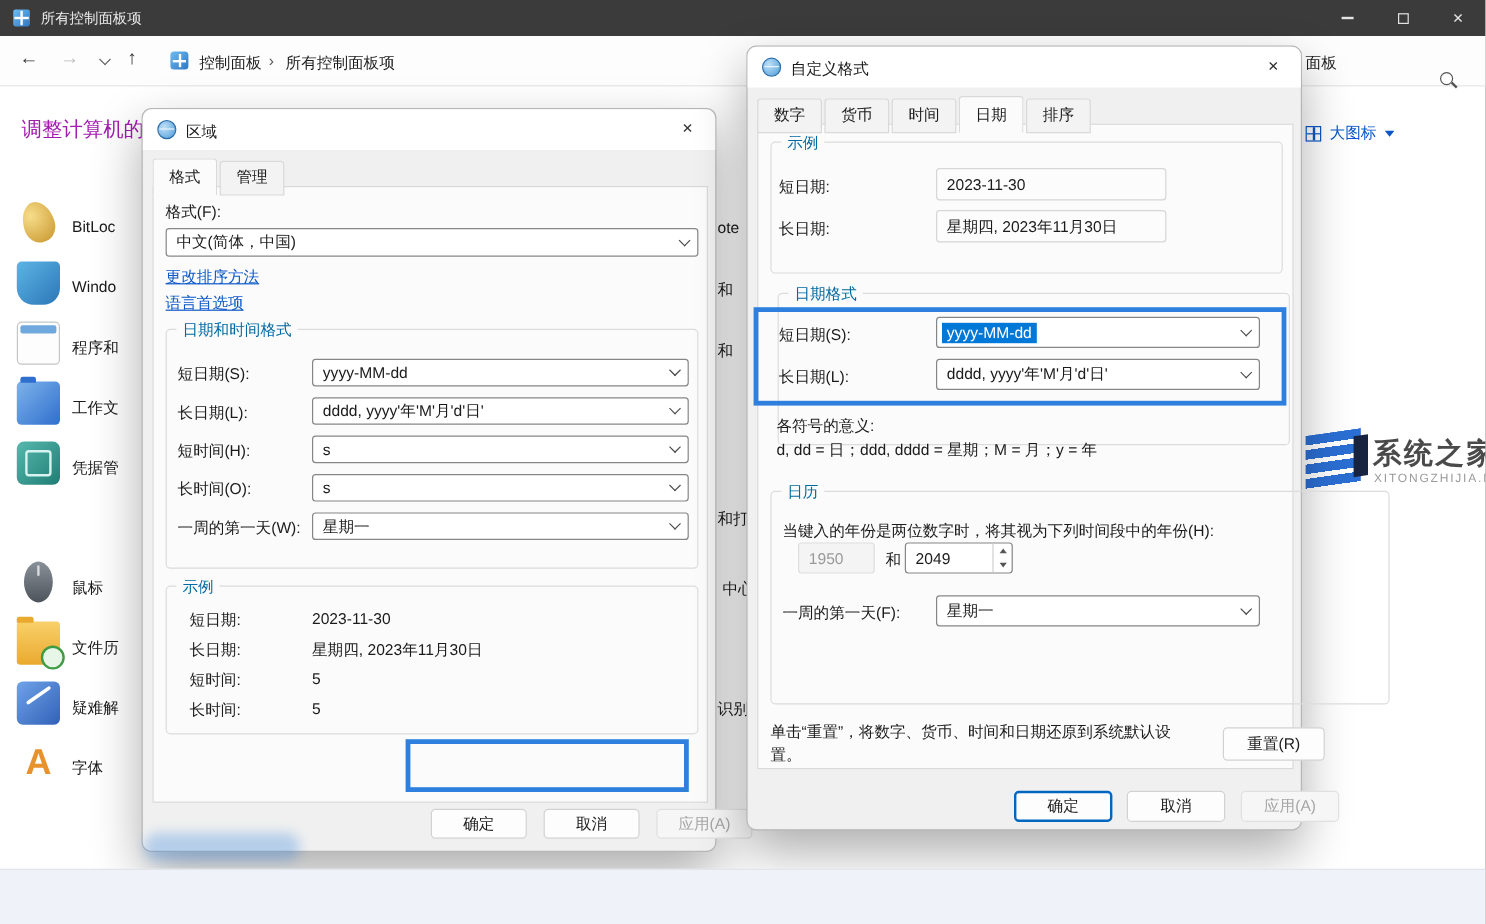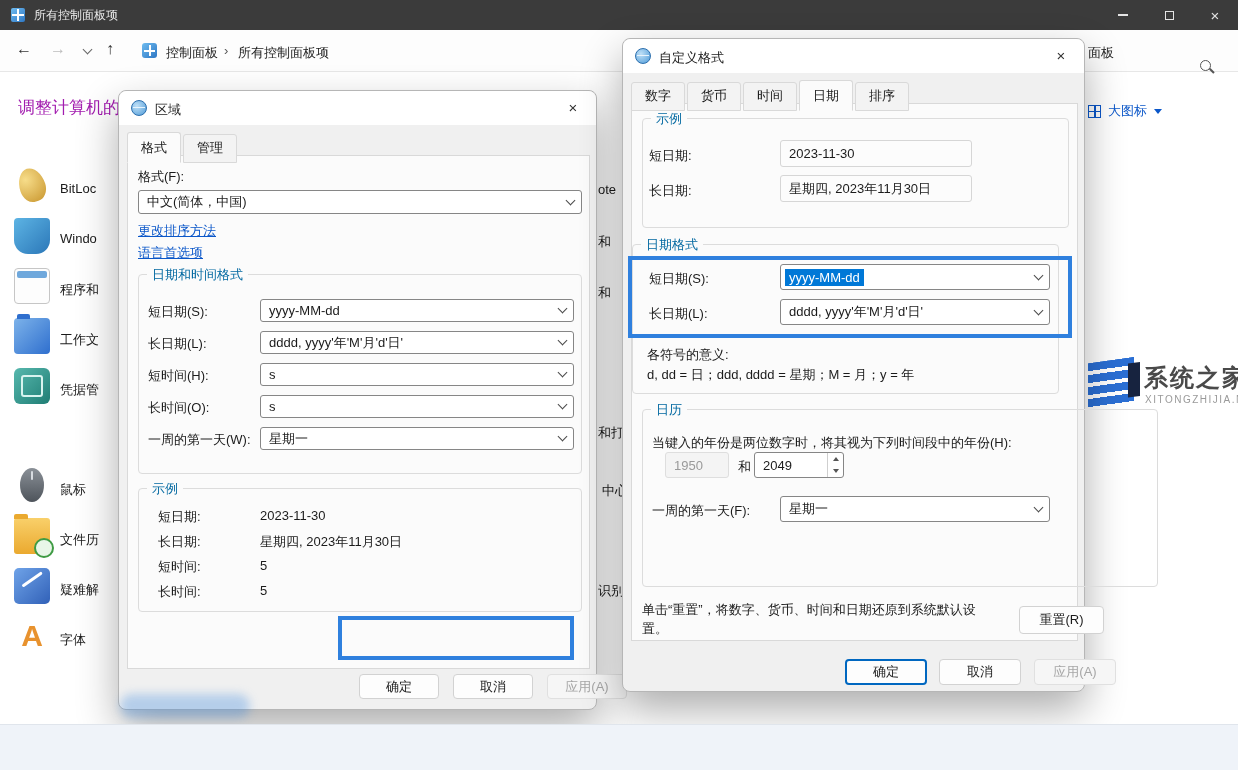--- a/index.html
+++ b/index.html
@@ -307,21 +307,21 @@
       </div>
       <span class="abs lb" style="left:17px;top:43px">短日期:</span>
       <div class="valuebox" style="left:148px;top:36px;width:192px;height:27px">
         <span>2023-11-30</span>
       </div>
       <span class="abs lb" style="left:17px;top:78px">长日期:</span>
       <div class="valuebox" style="left:148px;top:71px;width:192px;height:27px">
         <span>星期四, 2023年11月30日</span>
       </div>
 
-      <div class="grp" style="left:0;top:140px;width:427px;height:150px">
+      <div class="grp" style="left:16px;top:140px;width:427px;height:127px">
         <span class="gt">日期格式</span>
       </div>
       <span class="abs lb" style="left:17px;top:166px">短日期(S):</span>
       <div class="combo" style="left:148px;top:160px;width:270px;height:26px;z-index:4">
         <span class="seltext">yyyy-MM-dd</span>
         <span class="chev"></span>
       </div>
       <span class="abs lb" style="left:17px;top:201px">长日期(L):</span>
       <div class="combo" style="left:148px;top:195px;width:270px;height:26px;z-index:4">
         <span>dddd, yyyy'年'M'月'd'日'</span>

